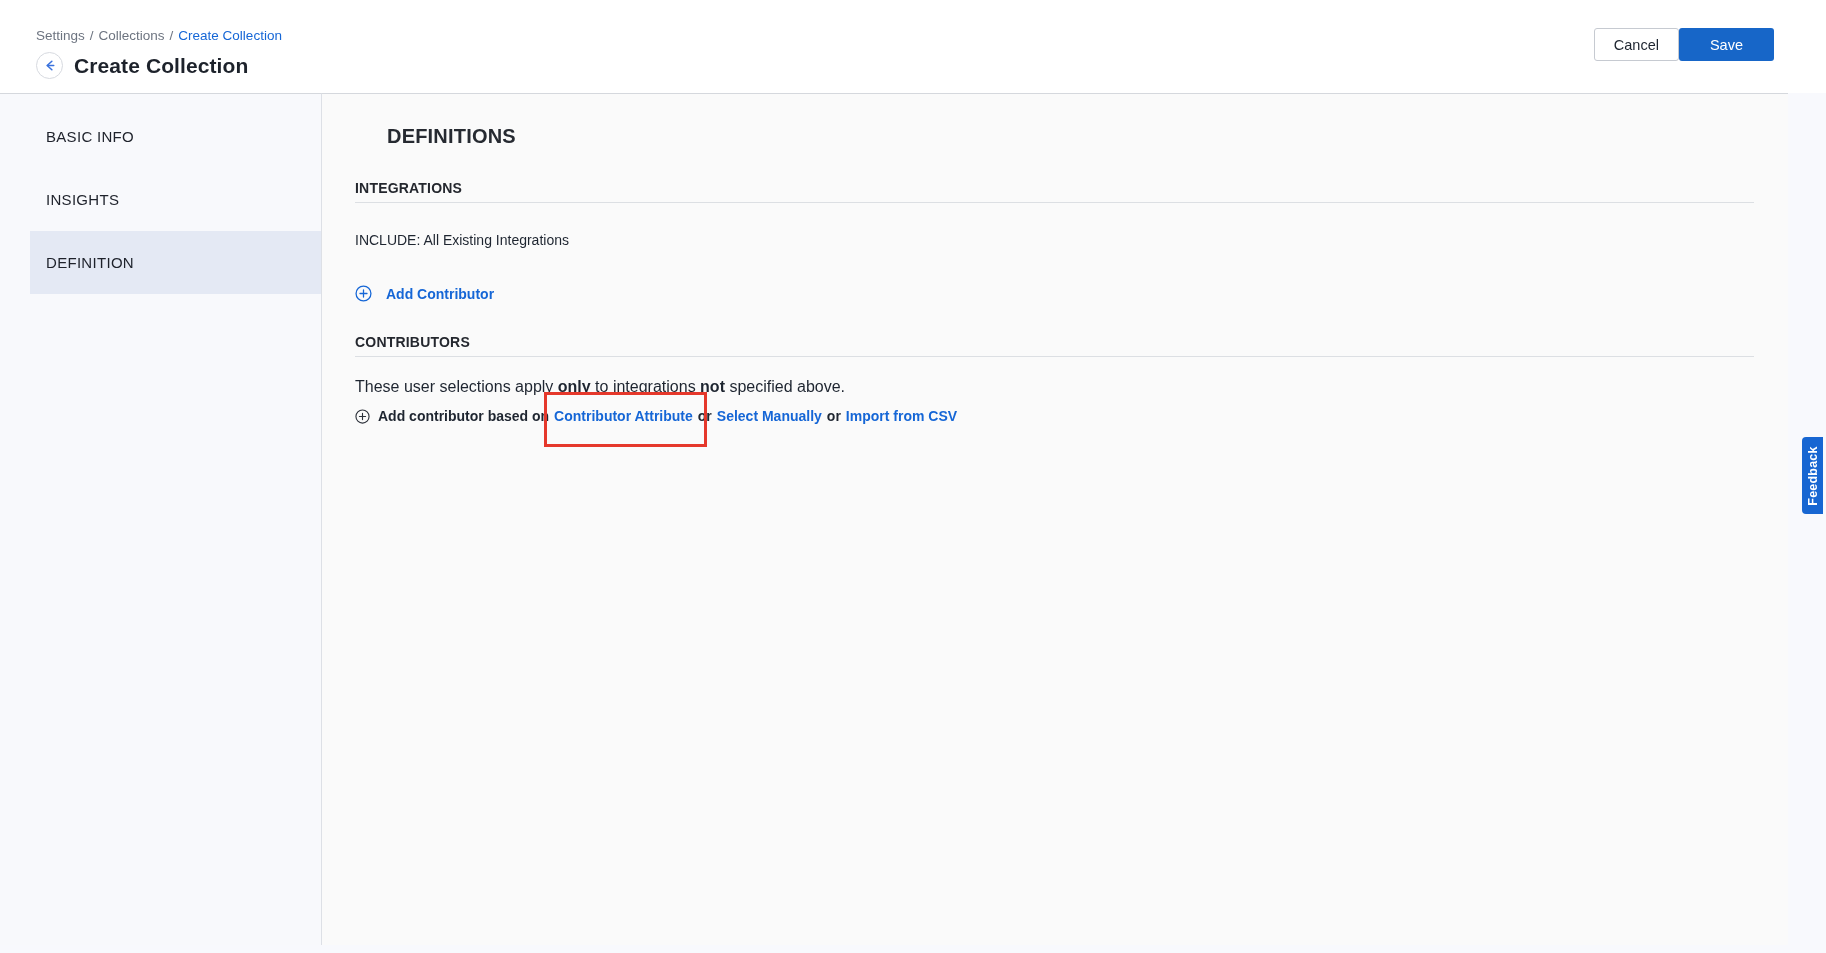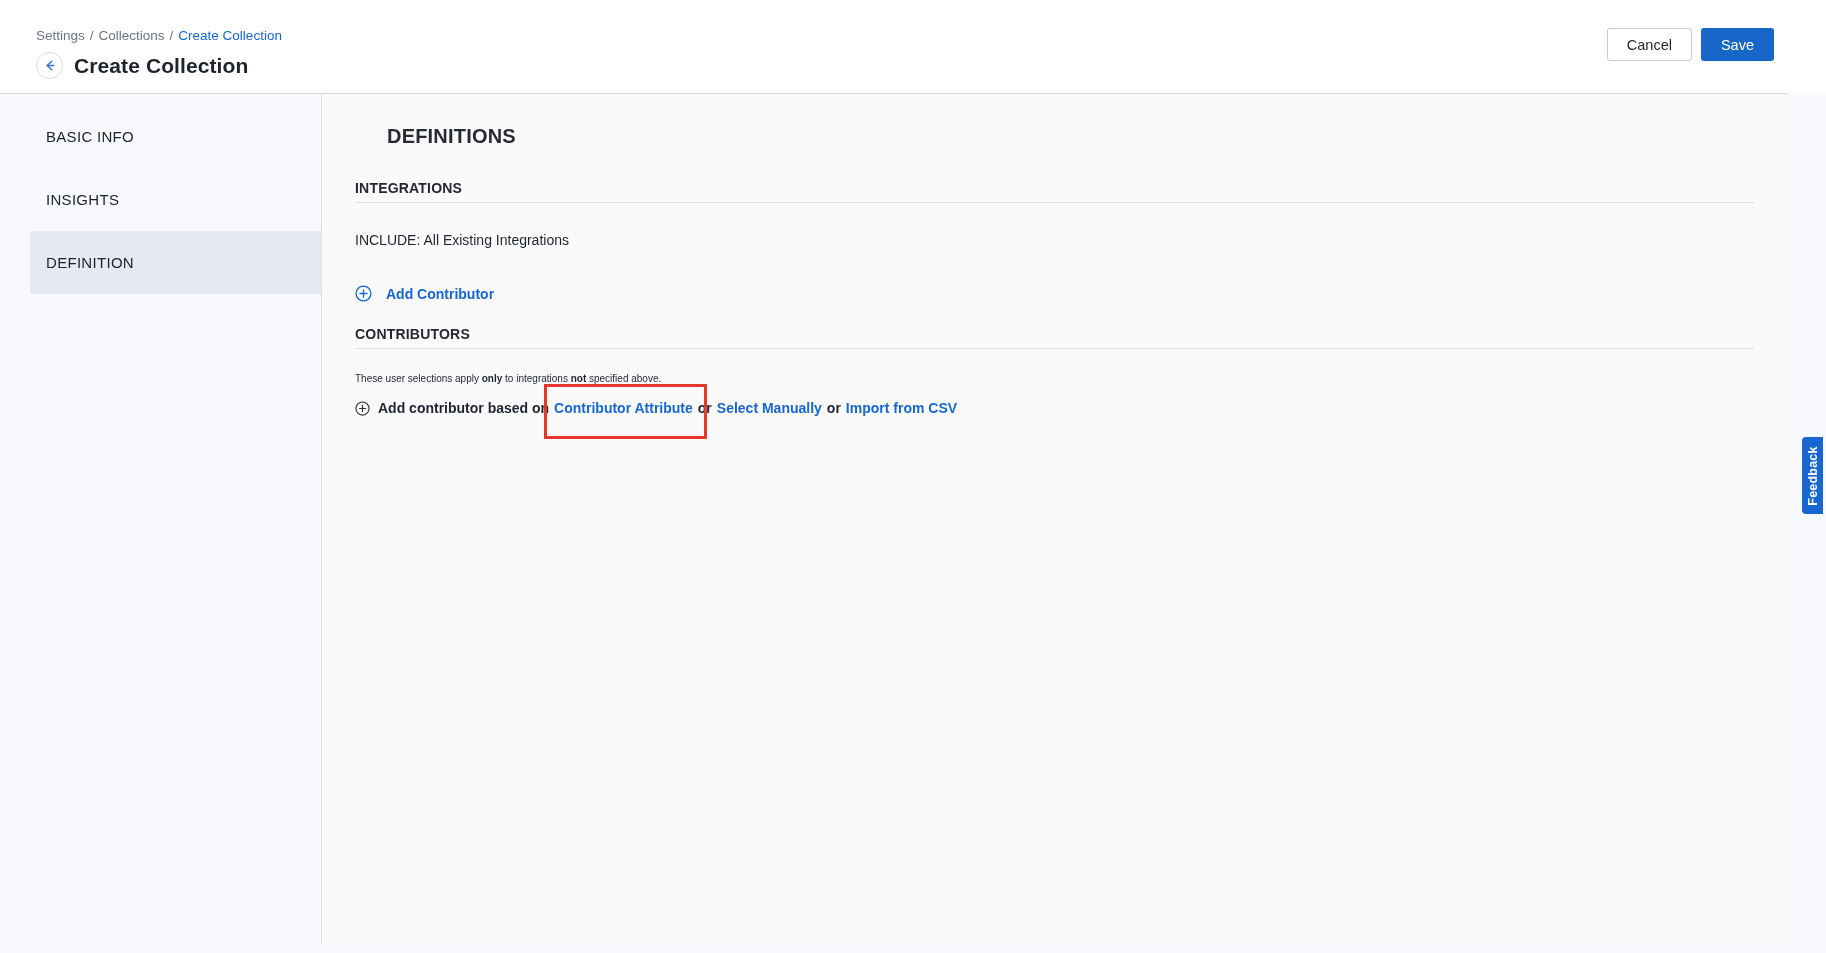--- a/index.html
+++ b/index.html
@@ -22,29 +22,29 @@
   .breadcrumb .current { color:#1566d6; cursor:pointer; }
   .title-row { display:flex; align-items:center; gap:11px; margin-top:8px; }
   .back-btn {
     width:27px; height:27px; border-radius:50%;
     border:1px solid #d7dae0; background:#ffffff;
     display:flex; align-items:center; justify-content:center;
     cursor:pointer; flex:0 0 auto;
   }
   .back-btn svg { display:block; }
   .page-title { font-size:21px; font-weight:700; color:#1d222b; letter-spacing:0.1px; }
-  .header-actions { position:absolute; top:28px; right:52px; display:flex; gap:9px; }
+  .header-actions { position:absolute; top:28px; right:52px; display:flex; }
   .btn {
     height:33px; border-radius:3px; font-size:14.5px;
     font-family:"Liberation Sans", sans-serif;
     display:inline-flex; align-items:center; justify-content:center;
     cursor:pointer;
   }
   .btn-cancel { background:#ffffff; border:1px solid #c6cad1; color:#1e2530; padding:0 19px; }
-  .btn-save  { background:#1766c8; border:none; color:#ffffff; font-weight:500; padding:0 20px; }
+  .btn-save  { background:#1766c8; border:none; color:#ffffff; font-weight:500; padding:0 31px; }
   
   .content-row { display:flex; height:852px; }
   .sidebar {
     width:322px; flex:0 0 322px;
     background:#f8f9fc;
     border-top:1px solid #d5d8dd;
     border-right:1px solid #dde0e6;
     padding-top:11px;
   }
   .side-item {
@@ -57,29 +57,29 @@
   .main {
     flex:1 1 auto;
     background:#fafafa;
     border-top:1px solid #d5d8dd;
     padding:28px 34px 0 33px;
   }
   .gutter { width:38px; flex:0 0 38px; background:#f8f9fd; }
   
   .main-title { font-size:20px; font-weight:600; color:#262a31; line-height:28px; letter-spacing:0.2px;margin-left:32px; }
   .section-label { margin-top:30px; font-size:14px; font-weight:600; letter-spacing:0.2px; color:#24272e; line-height:16px; }
-  .section-label.contrib { margin-top:24px; }
+  .section-label.contrib { margin-top:32px; }
   .section-rule { border:none; border-top:1px solid #dcdfe3; margin:6px 0 0 0; }
   .include-line { margin-top:29px; font-size:14px; line-height:17px; color:#1e2530; }
   .add-integration {
     margin-top:36px; display:flex; align-items:center; gap:14px;
     color:#1566d6; font-size:14px; font-weight:600; cursor:pointer; width:max-content;
   }
   .add-integration svg { display:block; }
-  .note { margin-top:21px; font-size:10px; line-height:17px; color:#1e2530; }
+  .note { margin-top:21px; font-size:16px; line-height:17px; color:#1e2530; }
   .note b { font-weight:700; }
   .include-line.second { margin-top:15px; }
   .add-line {
     margin-top:13px; display:flex; align-items:center; gap:5px;
     font-size:14px; font-weight:600; color:#1e2530; line-height:17px;
   }
   .add-line svg { display:block; margin-right:3px; }
   .text-link { color:#1566d6; cursor:pointer; font-weight:600; }
   .annotation-wrap { position:relative; display:inline-block; }
   .annotation-box {

